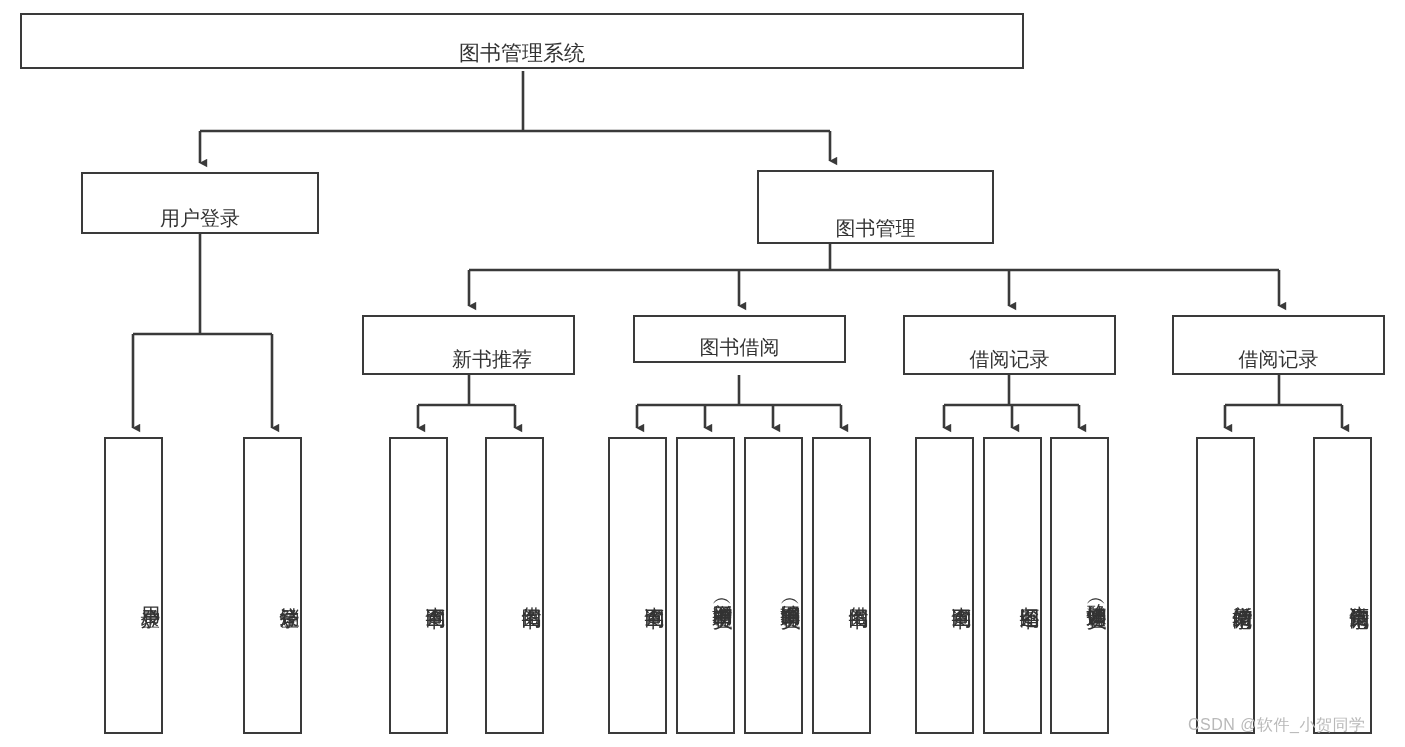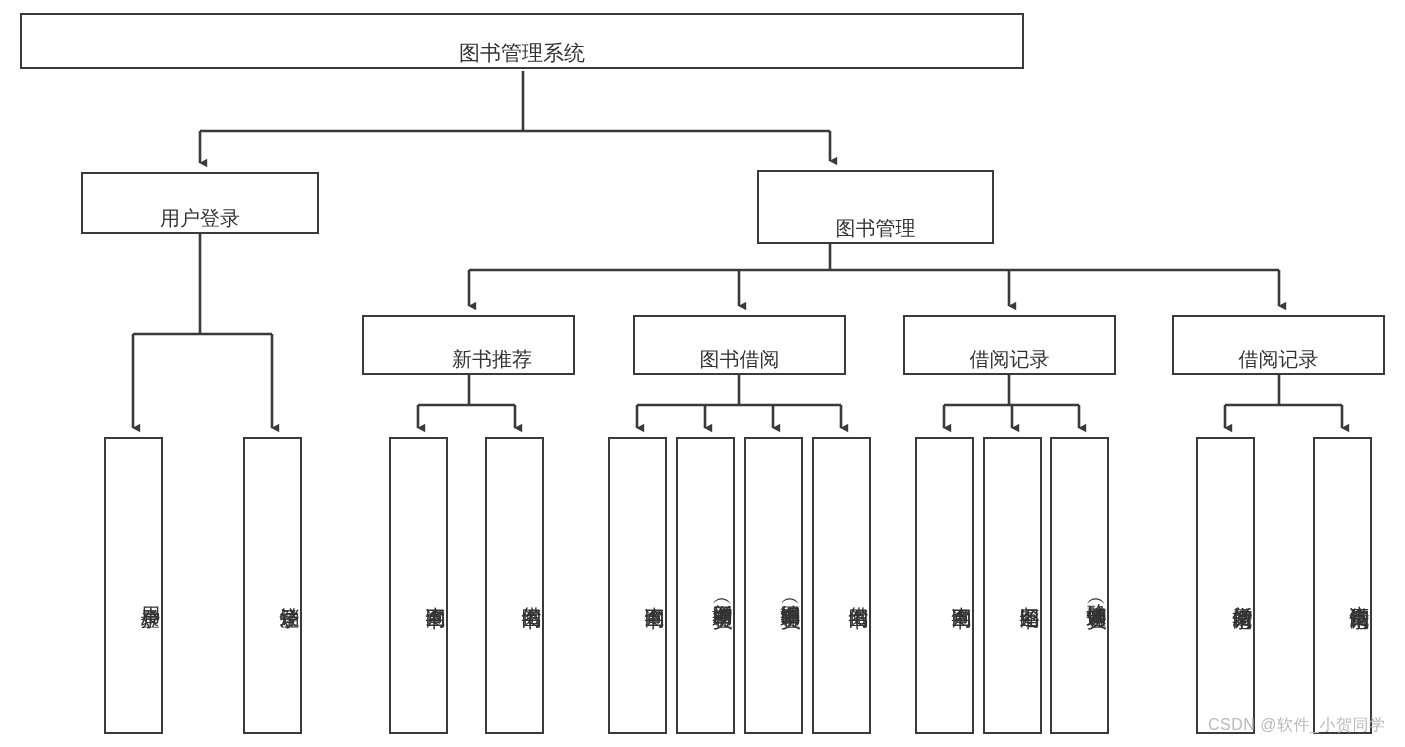--- a/index.html
+++ b/index.html
@@ -57,21 +57,20 @@
   }
   #watermark {
     position: absolute;
     left: 1188px;
     top: 715px;
     font-size: 16px;
     color: #b9b9b9;
     letter-spacing: 0.5px;
     white-space: nowrap;
     pointer-events: none;
-    margin-left: 20px;
   }
 </style>
 </head>
 <body>
 
 <div id="canvas">
 
   <svg id="wires" viewBox="0 0 1405 747" xmlns="http://www.w3.org/2000/svg">
     <defs>
       <marker id="arrow" markerWidth="10" markerHeight="10" refX="4.4" refY="7.6" orient="auto" markerUnits="userSpaceOnUse">
@@ -129,21 +128,21 @@
   <div class="node level1" style="left:81px; top:172px; width:238px; height:62px;">
     <span class="lbl">用户登录</span>
   </div>
   <div class="node level1" style="left:711px; top:170px; width:237px; height:74px;margin-left:46px;">
     <span class="lbl">图书管理</span>
   </div>
 
   <div class="node level2" style="left:362px; top:315px; width:213px; height:60px;padding-left:47px;">
     <span class="lbl">新书推荐</span>
   </div>
-  <div class="node level2" style="left:633px; top:315px; width:213px; height:60px;">
+  <div class="node level2" style="left:633px; top:315px; width:213px; height:48px;">
     <span class="lbl">图书借阅</span>
   </div>
   <div class="node level2" style="left:903px; top:315px; width:213px; height:60px;">
     <span class="lbl">借阅记录</span>
   </div>
   <div class="node level2" style="left:1172px; top:315px; width:213px; height:60px;">
     <span class="lbl">借阅记录</span>
   </div>
 
   <div class="node leaf" style="left:104px; top:437px; width:59px; height:297px;">

